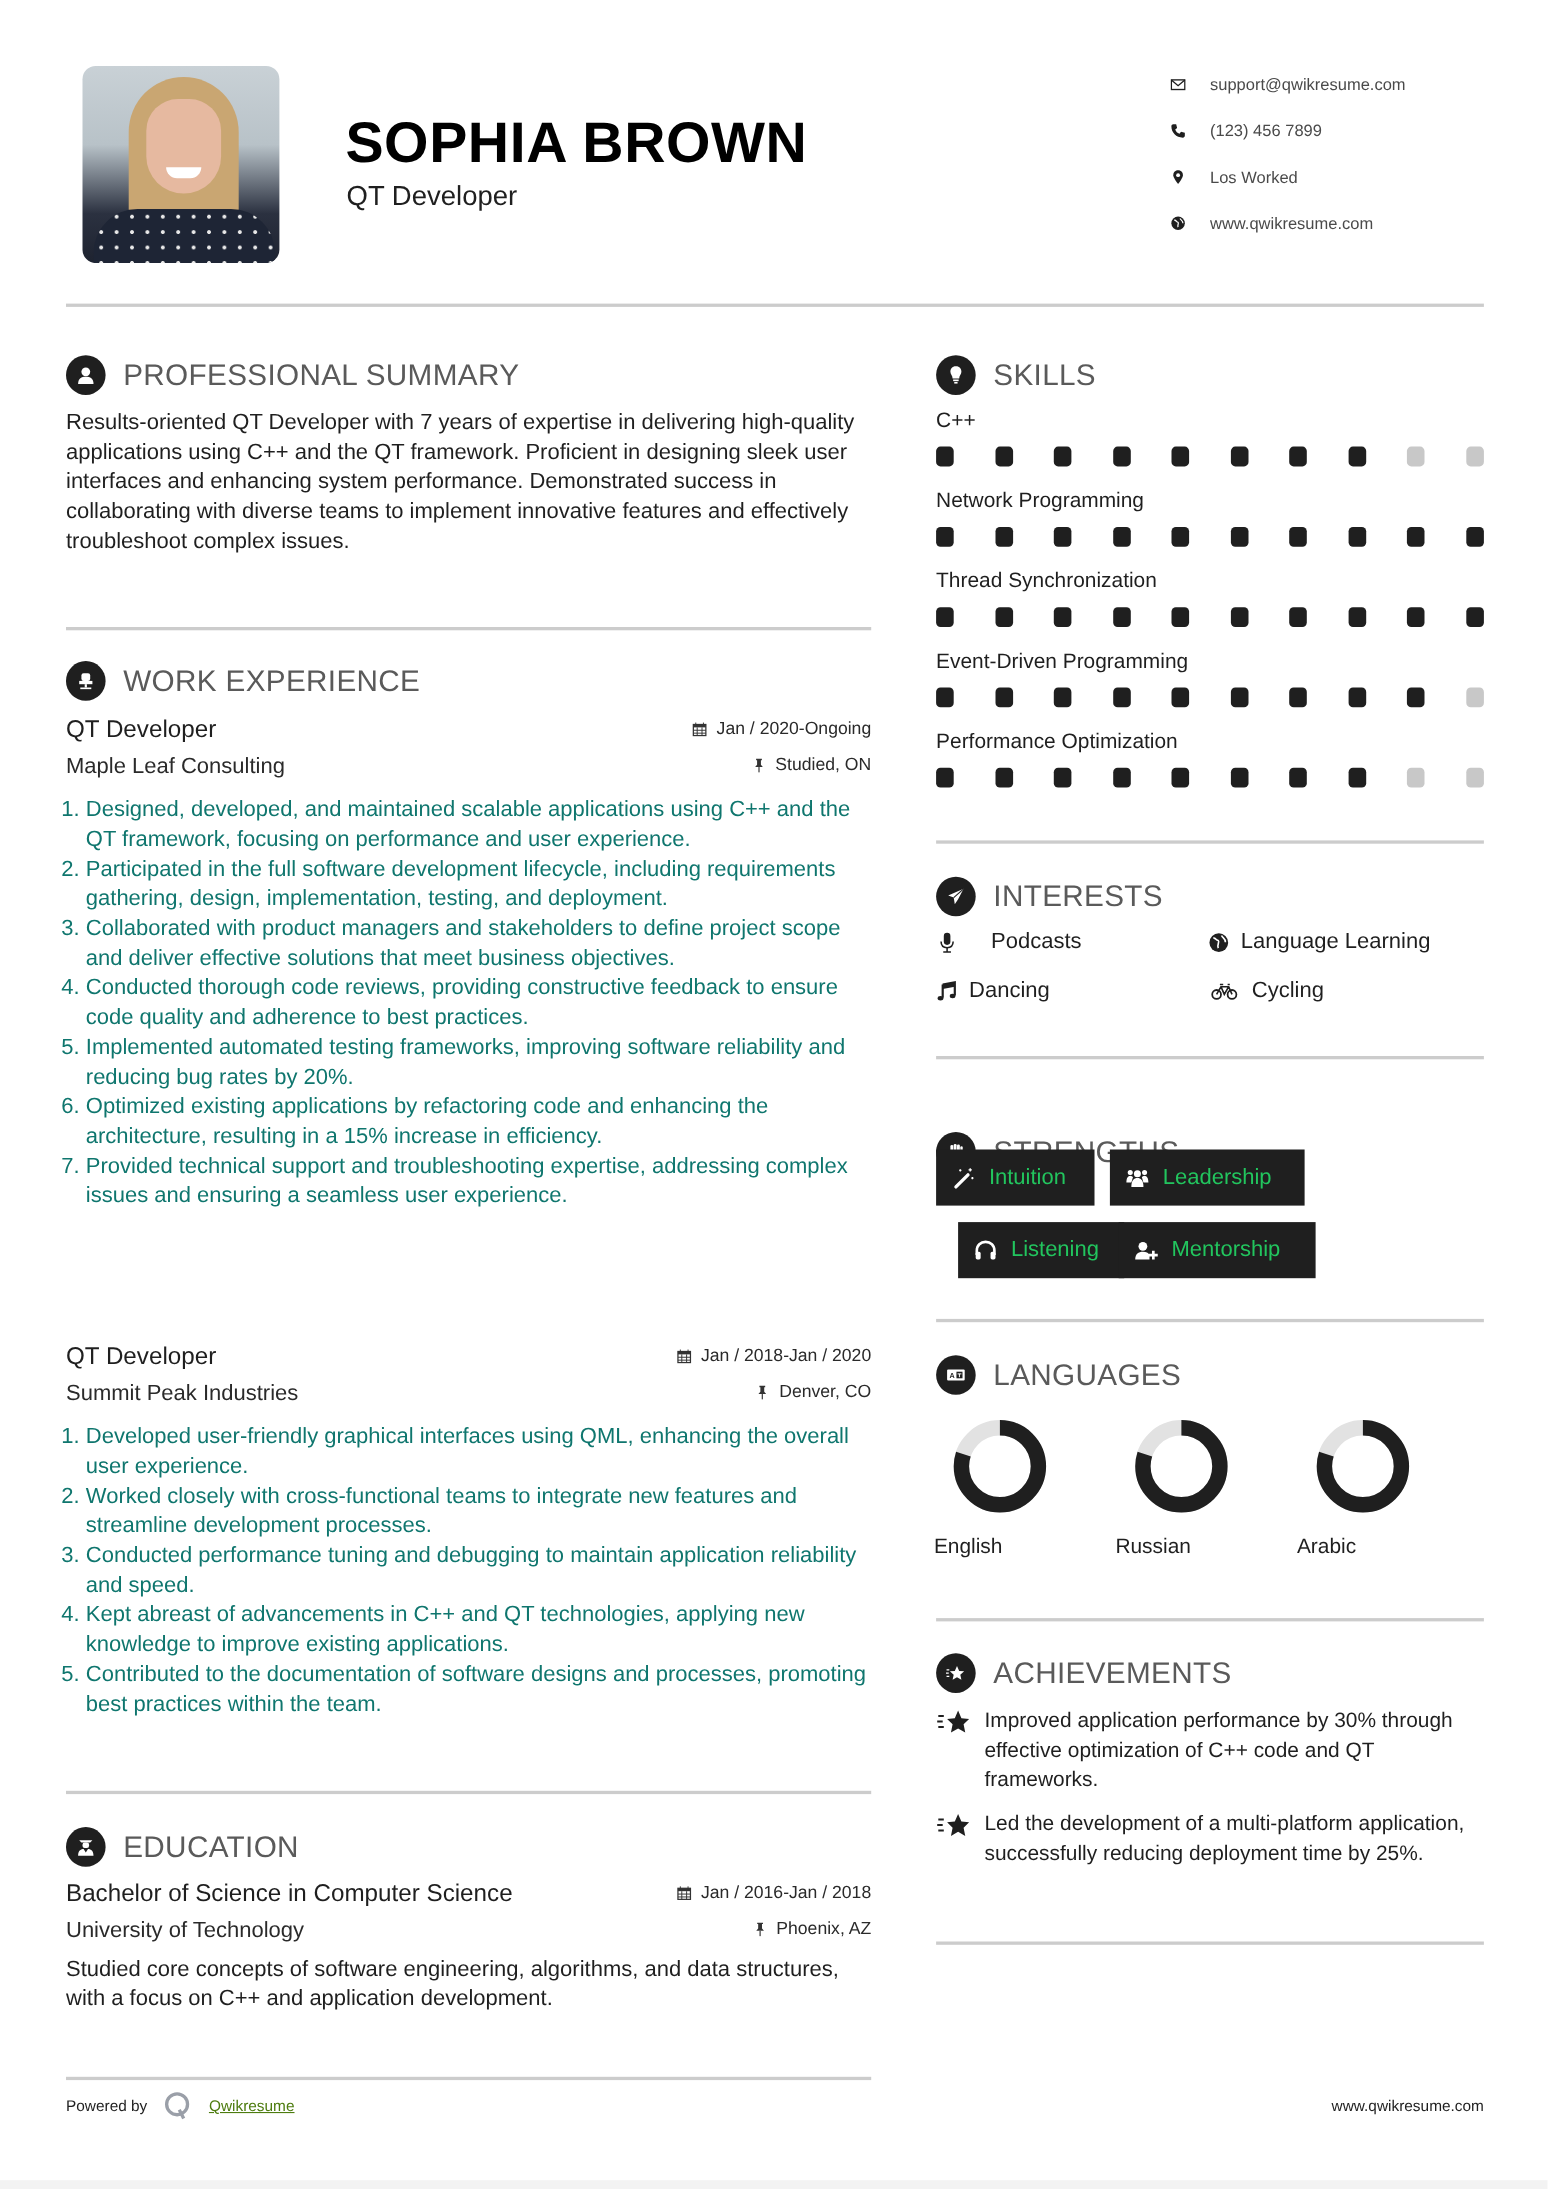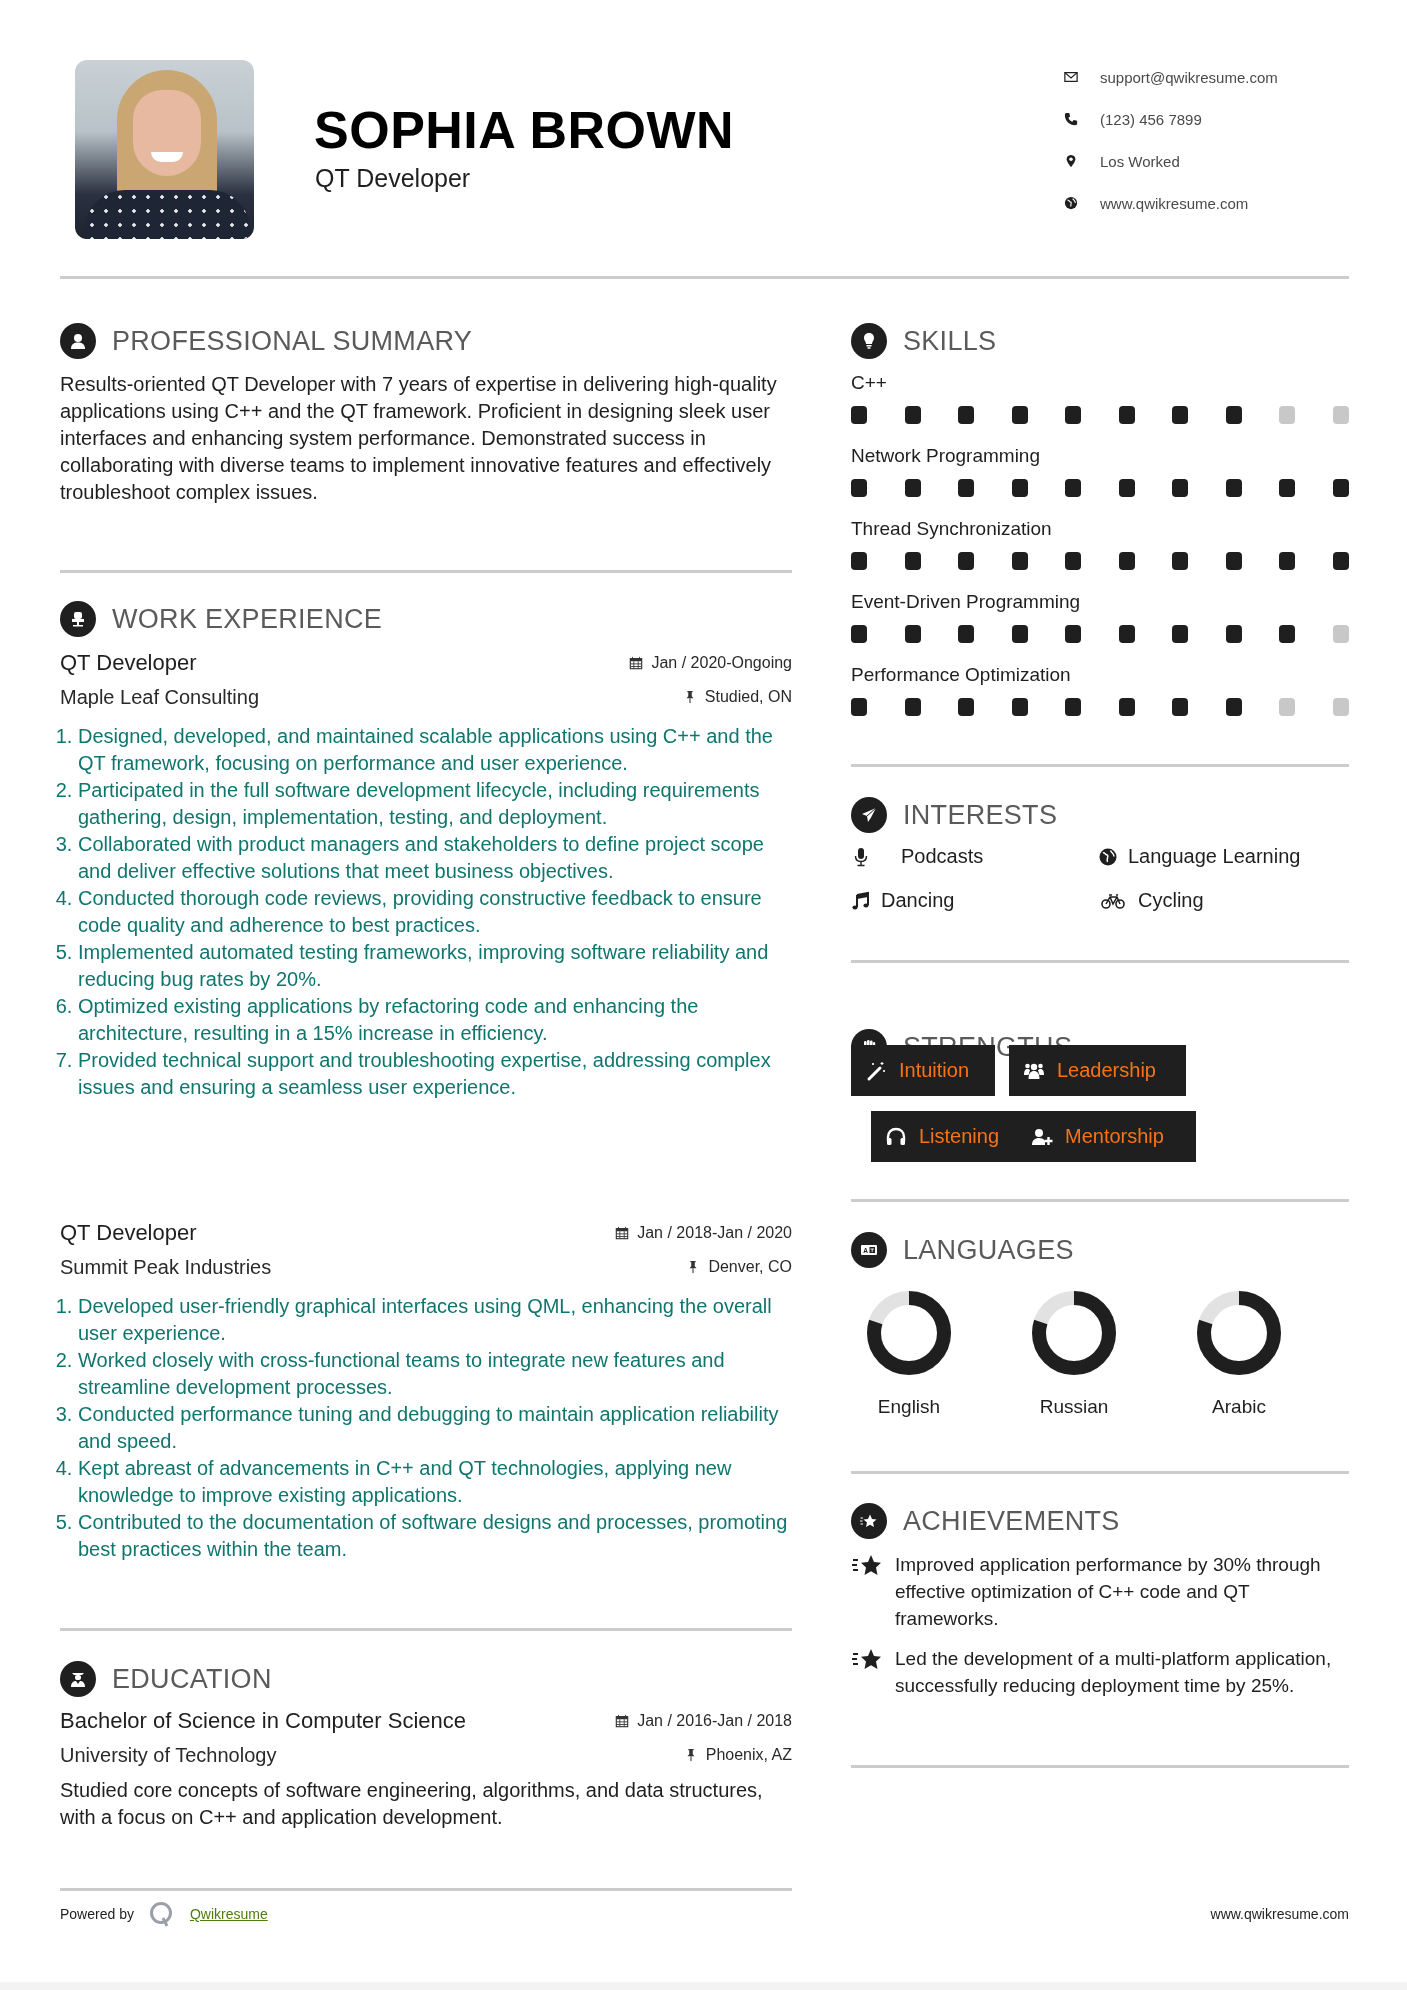--- a/index.html
+++ b/index.html
@@ -50,25 +50,25 @@
   .skill-name { font-size: 19px; color: #1f1f1f; height: 26px; }
   .dots { display: flex; justify-content: space-between; margin-top: 8px; }
   .dot { width: 16px; height: 18px; border-radius: 4px; background: #1f1f1f; }
   .dot.off { background: #c8c8c8; }
 
   
   .interest { position: absolute; display: flex; align-items: center; font-size: 20px; color: #1f1f1f; }
   .interest svg { width: 20px; height: 20px; margin-right: 10px; }
 
   
-  .chip { position: absolute; height: 51px; background: #1f1f1f; color: #f97316; display: flex; align-items: center; padding: 0 14px; font-size: 20px; text-align: center; }
+  .chip { position: absolute; height: 51px; background: #1f1f1f; color: #22c55e; display: flex; align-items: center; padding: 0 14px; font-size: 20px; text-align: center; }
   .chip svg { width: 22px; height: 22px; margin-right: 12px; }
 
   
-  .lang { position: absolute; width: 120px; text-align: center; }
+  .lang { position: absolute; width: 120px; text-align: left; }
   .lang svg { width: 90px; height: 90px; display: block; margin: 0 auto; }
   .lang-name { font-size: 19px; margin-top: 18px; color: #1f1f1f; }
 
   
   .ach { position: absolute; left: 851px; width: 500px; display: flex; }
   .ach svg { width: 32px; height: 28px; flex: none; margin-right: 12px; margin-top: 1px; }
   .ach-text { font-size: 19px; line-height: 27px; color: #1f1f1f; }
 
   
   .footer-left { position: absolute; left: 60px; top: 1900px; display: flex; align-items: center; font-size: 14px; color: #1f1f1f; }

